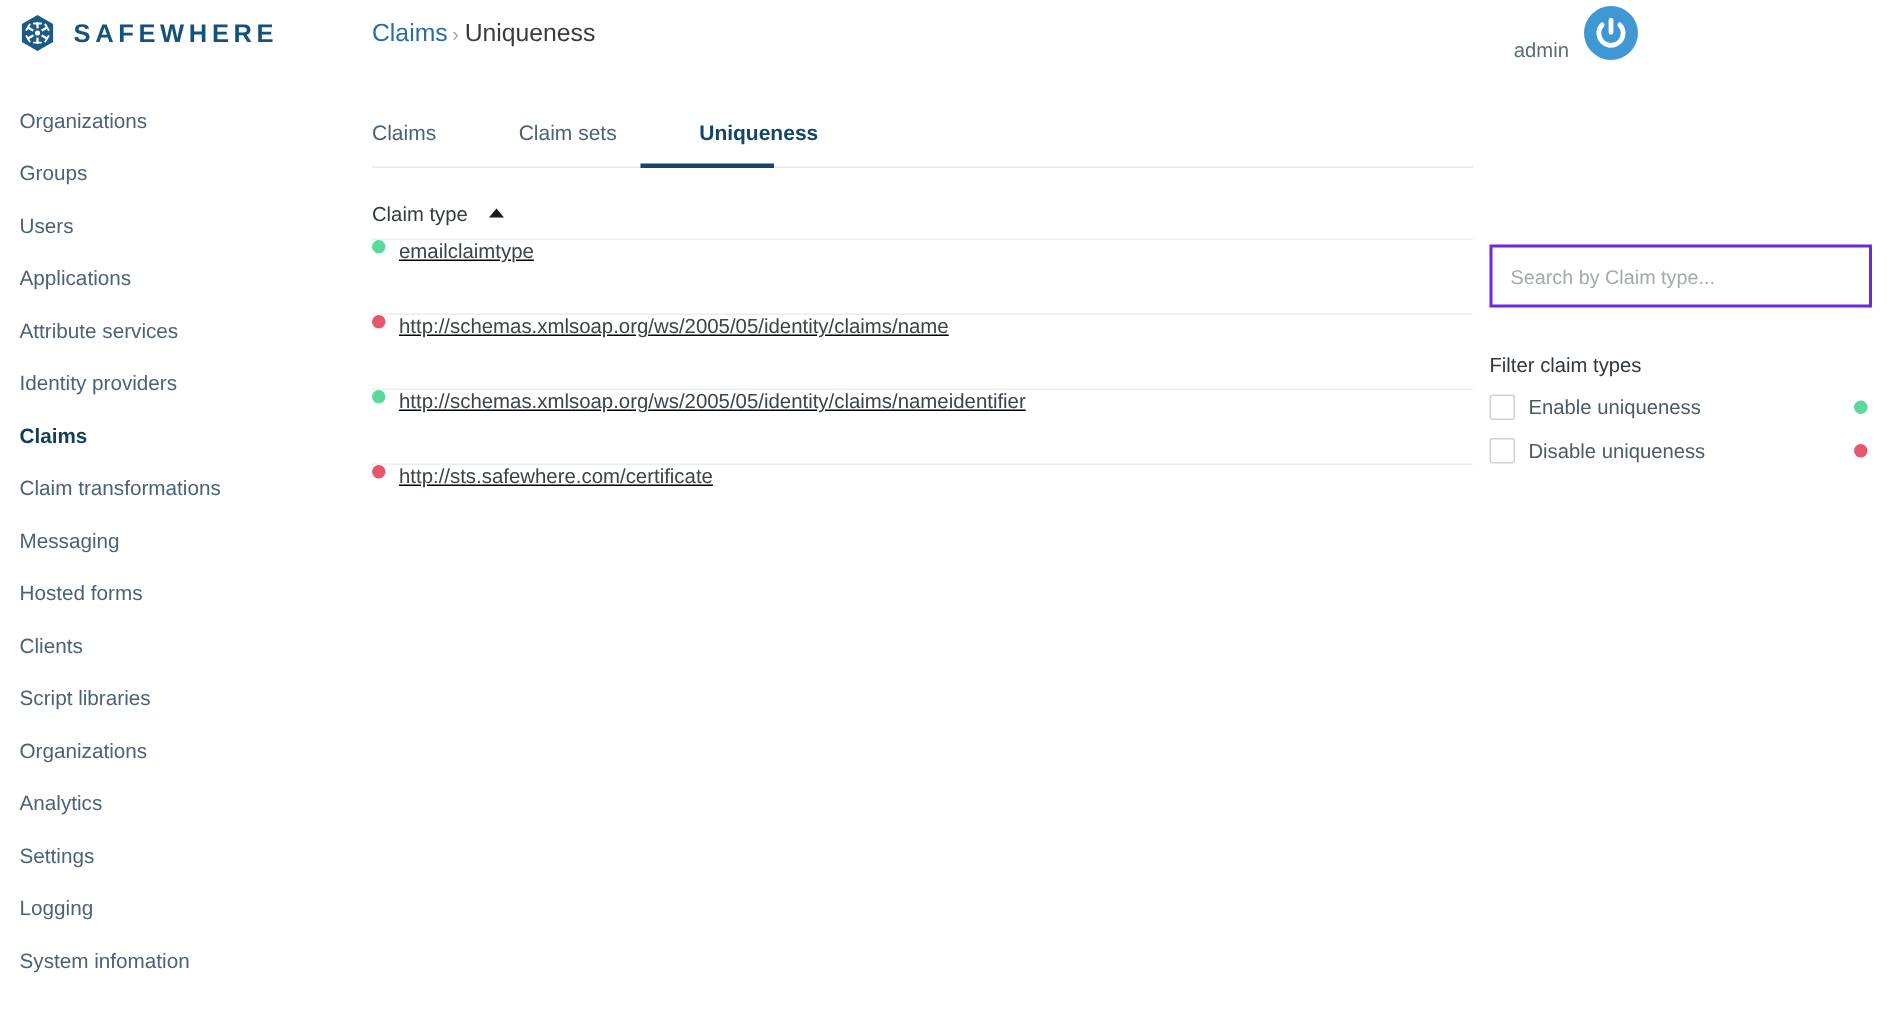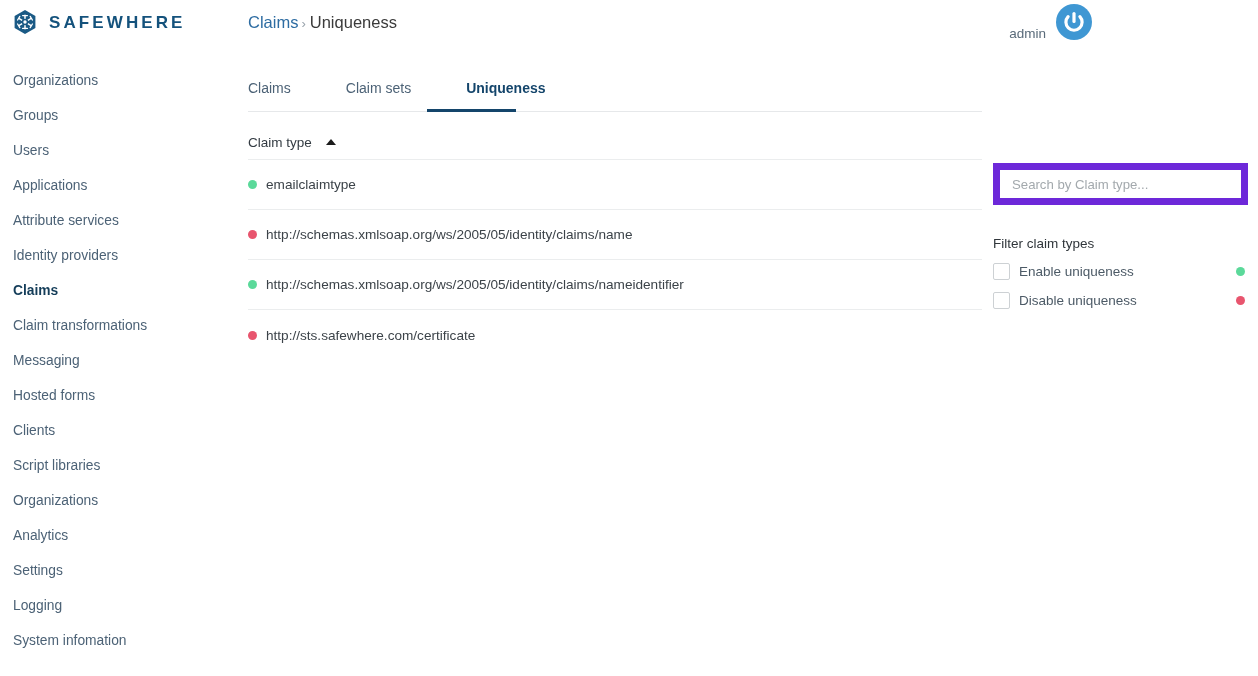--- a/index.html
+++ b/index.html
@@ -62,30 +62,31 @@
   
   .table { position: absolute; left: 248px; top: 126px; width: 734px; }
   .th-row { height: 34px; display: flex; align-items: center; border-bottom: 1px solid #ebedee; }
   .th-label { font-size: 13.5px; color: #333b42; cursor: pointer; }
   .sort-arrow {
     width: 0; height: 0; margin-left: 14px; margin-bottom: 2px;
     border-left: 5px solid transparent; border-right: 5px solid transparent;
     border-bottom: 6px solid #1b1b1b; display: inline-block; cursor: pointer;
   }
   .row {
-    height: 50px; display: flex; align-items: center;
+    height: 50px; display: flex; 
     border-bottom: 1px solid #ebedee;
+    text-decoration: underline;
   }
   .dot { width: 9px; height: 9px; border-radius: 50%; margin-right: 9px; flex: 0 0 auto; display:inline-block; }
   .row-text { font-size: 13.6px; color: #3c4349; white-space: nowrap; }
 
   
   .right-panel { position: absolute; left: 993px; top: 163px; width: 255px; }
   .search-input {
-    width: 255px; height: 42px; border: 7px solid #6d28d9; background: #fff;
+    width: 255px; height: 42px; border: 2px solid #6d28d9; background: #fff;
     font-size: 13.2px; color: #3c4349; padding: 0 12px; outline: none;
     font-family: "Liberation Sans", sans-serif;
   }
   .search-input::placeholder { color: #a3a9ad; }
   .filter-title { margin-top: 31px; font-size: 13.5px; color: #30363b; }
   .filter-row {
     display: flex; align-items: center; margin-top: 11px; position: relative; height: 18px;
   }
   .checkbox {
     width: 17px; height: 17px; border: 1px solid #cdd1d4; background: #fff;

